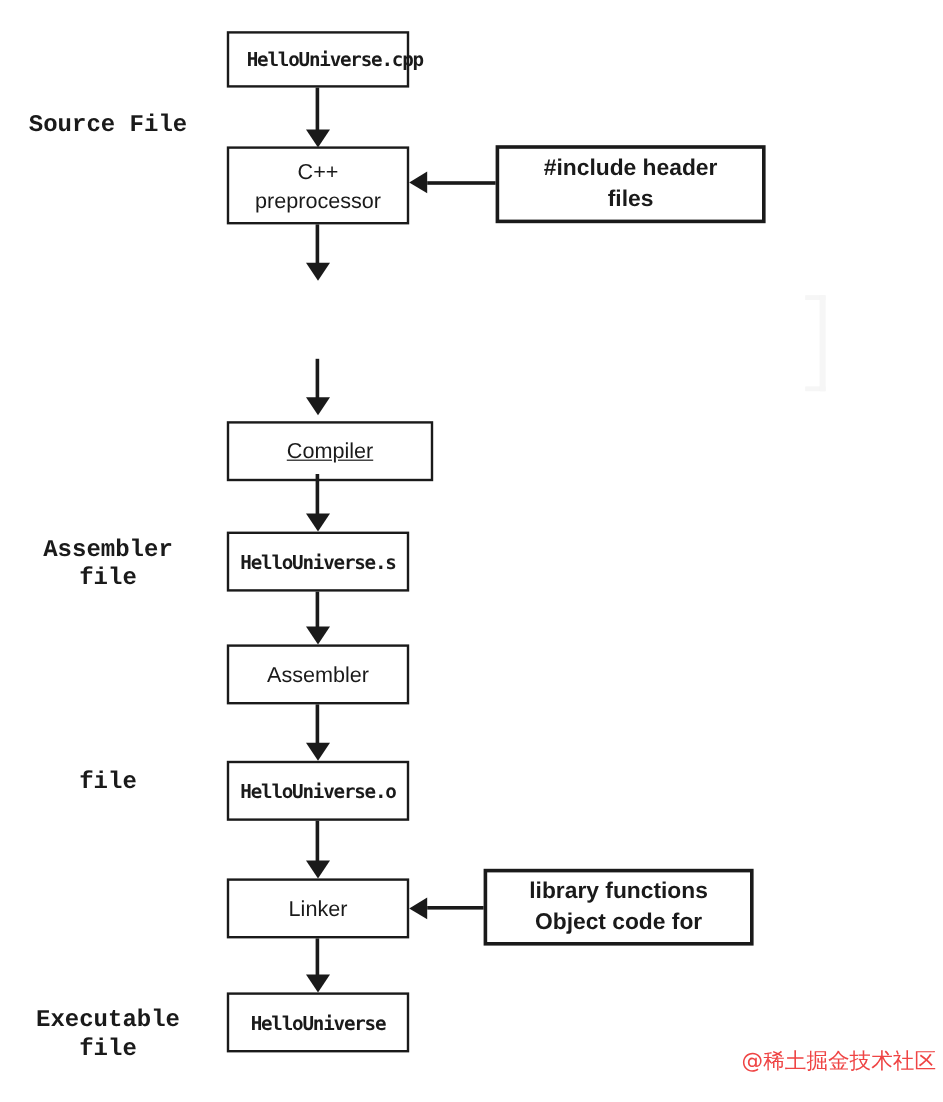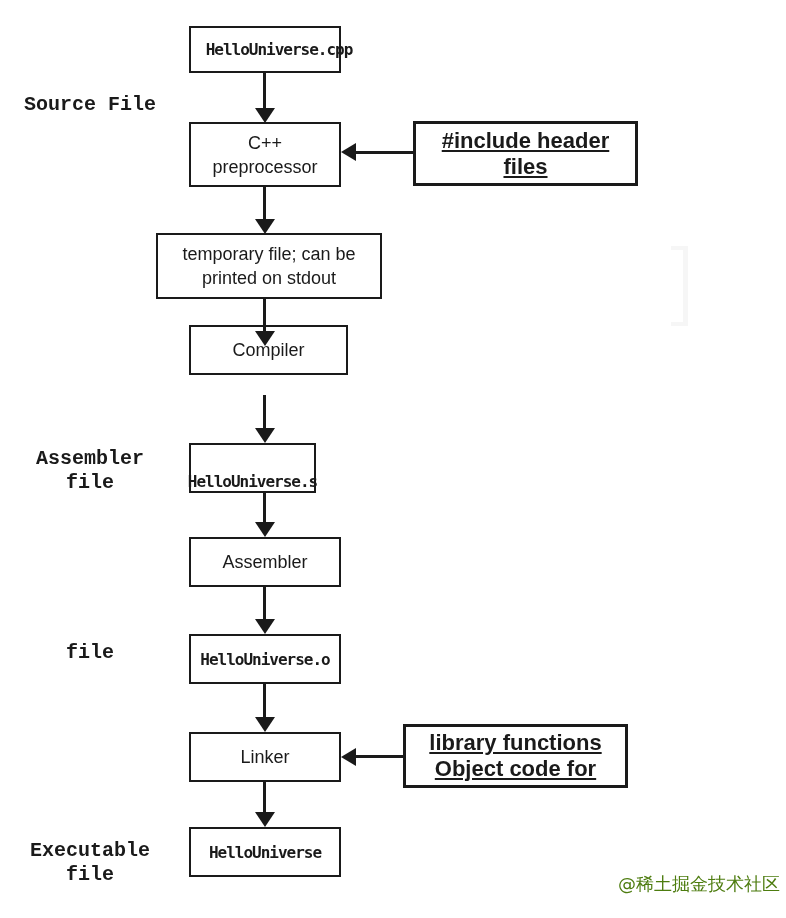--- a/index.html
+++ b/index.html
@@ -34,23 +34,22 @@
   .callout {
     position: absolute;
     border: 3px solid #1a1a1a;
     background: #ffffff;
     display: flex;
     flex-direction: column;
     justify-content: center;
     text-align: center;
     box-sizing: border-box;
     font-weight: bold;
-    font-size: 22px;
+    font-size: 19px;
     line-height: 26px;
-    text-decoration: underline;
   }
   .sidelabel {
     position: absolute;
     font-weight: bold;
     font-size: 20px;
     line-height: 24px;
     text-align: center;
     font-family: Liberation Mono, monospace;
   }
   
@@ -65,22 +64,22 @@
   .lhead {
     position: absolute; width: 0; height: 0;
     border-top: 9px solid transparent;
     border-bottom: 9px solid transparent;
     border-right: 15px solid #1a1a1a;
   }
   
   .pos-srcfile   { left: 189px; top: 26px;  width: 152px; height: 47px; padding-left: 28px; }
   .pos-preproc   { left: 189px; top: 122px; width: 152px; height: 65px; }
   .pos-tempfile  { left: 156px; top: 233px; width: 226px; height: 66px; }
-  .pos-compiler  { left: 189px; top: 325px; width: 159px; height: 50px; }
-  .pos-asmfile   { left: 189px; top: 443px; width: 127px; height: 50px; justify-content: flex-end; }
+  .pos-compiler  { left: 189px; top: 351px; width: 172px; height: 50px; text-decoration: underline; }
+  .pos-asmfile   { left: 189px; top: 443px; width: 152px; height: 50px; }
   .pos-assembler { left: 189px; top: 537px; width: 152px; height: 50px; }
   .pos-objfile   { left: 189px; top: 634px; width: 152px; height: 50px; }
   .pos-linker    { left: 189px; top: 732px; width: 152px; height: 50px; }
   .pos-execfile  { left: 189px; top: 827px; width: 152px; height: 50px; }
   
   .pos-lbl-source { left: 14px; top: 93px;  width: 152px; }
   .pos-lbl-asm    { left: 14px; top: 447px; width: 152px; }
   .pos-lbl-obj    { left: 8px;  top: 641px; width: 164px; }
   .pos-lbl-exec   { left: 14px; top: 839px; width: 152px; }
   
@@ -96,21 +95,21 @@
   .v7l { left: 263px; top: 684px; height: 35px; }  .v7h { left: 255px; top: 717px; }
   .v8l { left: 263px; top: 782px; height: 32px; }  .v8h { left: 255px; top: 812px; }
   
   .h1l { left: 356px; top: 151px; width: 57px; }   .h1h { left: 341px; top: 143px; }
   .h2l { left: 356px; top: 755px; width: 47px; }   .h2h { left: 341px; top: 748px; }
   
   .watermark {
     position: absolute;
     left: 600px; top: 872px; width: 180px;
     font-size: 18px;
-    color: #4d7c0f;
+    color: #ef4444;
     text-align: right;
     font-family: "DejaVu Sans", sans-serif;
   }
   
   .remnant {
     position: absolute;
     left: 671px; top: 246px; width: 12px; height: 72px;
     border-top: 4px solid #f6f6f6;
     border-right: 5px solid #f6f6f6;
     border-bottom: 4px solid #f6f6f6;
@@ -125,24 +124,20 @@
 
   <div class="fbox mono pos-srcfile">
     <span>HelloUniverse.cpp</span>
   </div>
 
   <div class="fbox sans pos-preproc">
     <span>C++</span>
     <span>preprocessor</span>
   </div>
 
-  <div class="fbox sans pos-tempfile">
-    <span>temporary file; can be</span>
-    <span>printed on stdout</span>
-  </div>
 
   <div class="fbox sans pos-compiler">
     <span>Compiler</span>
   </div>
 
   <div class="fbox mono pos-asmfile">
     <span>HelloUniverse.s</span>
   </div>
 
   <div class="fbox sans pos-assembler">

